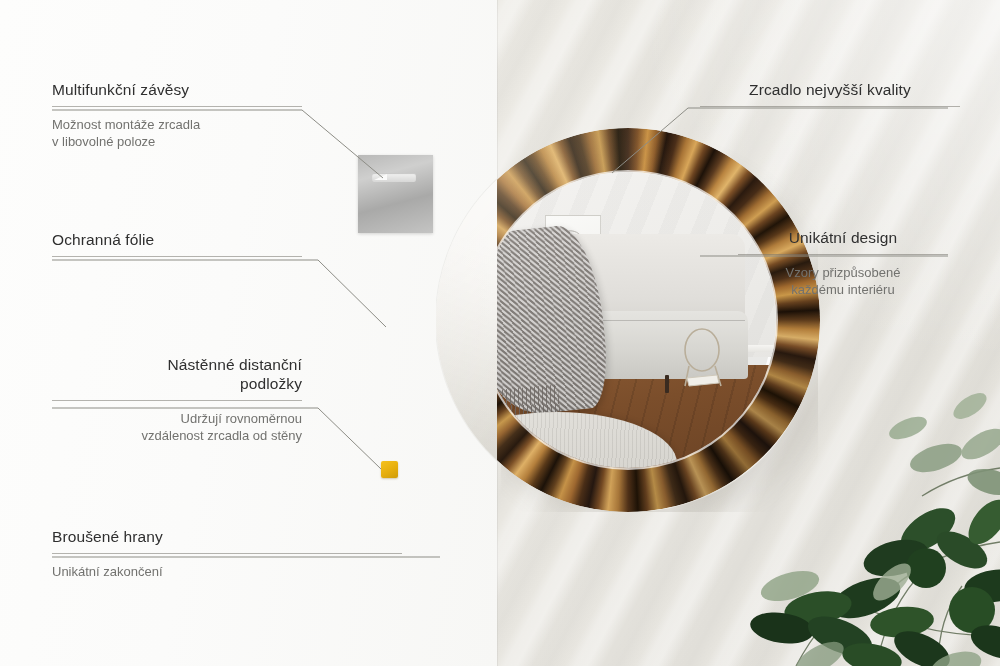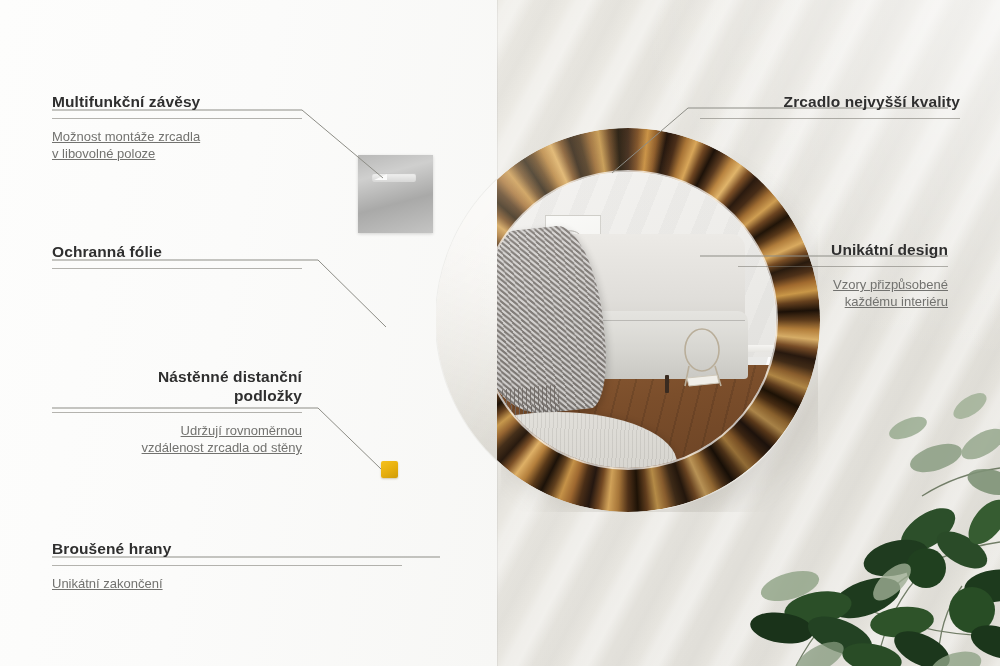--- a/index.html
+++ b/index.html
@@ -231,30 +231,30 @@
     border-radius:2px;
     box-shadow: 0 1px 2px rgba(120,90,0,.30);
   }
 
   
   .leaders { position:absolute; inset:0; width:1000px; height:666px; }
 
   
   .label { position: absolute; }
   .label .title {
-    font-size: 15.5px; font-weight: bold; color: #2f2f2f; letter-spacing: .1px;
-    line-height: 19px; white-space: pre-line; margin-top: 12px;
+    font-size: 15.5px; font-weight: normal; color: #2f2f2f; letter-spacing: .1px;
+    line-height: 19px; white-space: pre-line;
   }
   .label .rule {
     height:1px; background: rgba(120,118,112,.55); margin: 7px 0 9px 0;
   }
   .label .desc {
-    font-size: 13px; color: #72726f; line-height: 17px; white-space: pre-line; text-decoration: underline;
-  }
-  .label.right { text-align: right; }
+    font-size: 13px; color: #72726f; line-height: 17px; white-space: pre-line;
+  }
+  .label.right { text-align: center; }
 
   .lbl-zavesy { left: 52px; top: 80px; width: 250px; }
   .lbl-folie  { left: 52px; top: 230px; width: 250px; }
   .lbl-podlozky { left: 52px; top: 355px; width: 250px; text-align: right; }
   .lbl-hrany  { left: 52px; top: 527px; width: 350px; }
   .lbl-zrcadlo { right: 40px; top: 80px; width: 260px; }
   .lbl-design  { right: 52px; top: 228px; width: 210px; }
 </style>
 </head>
 <body>

